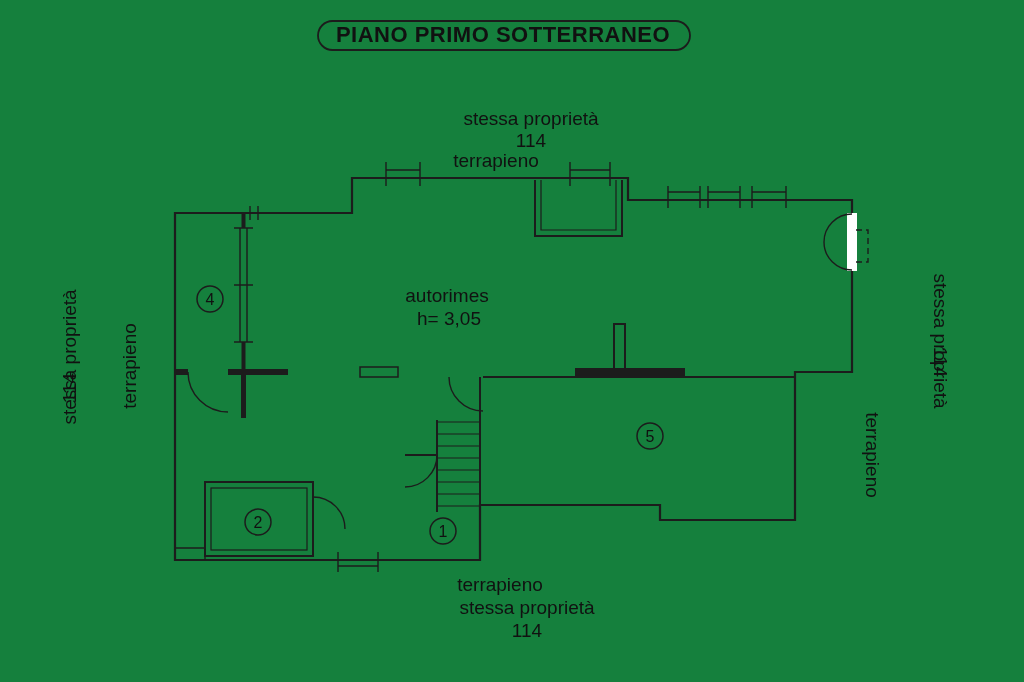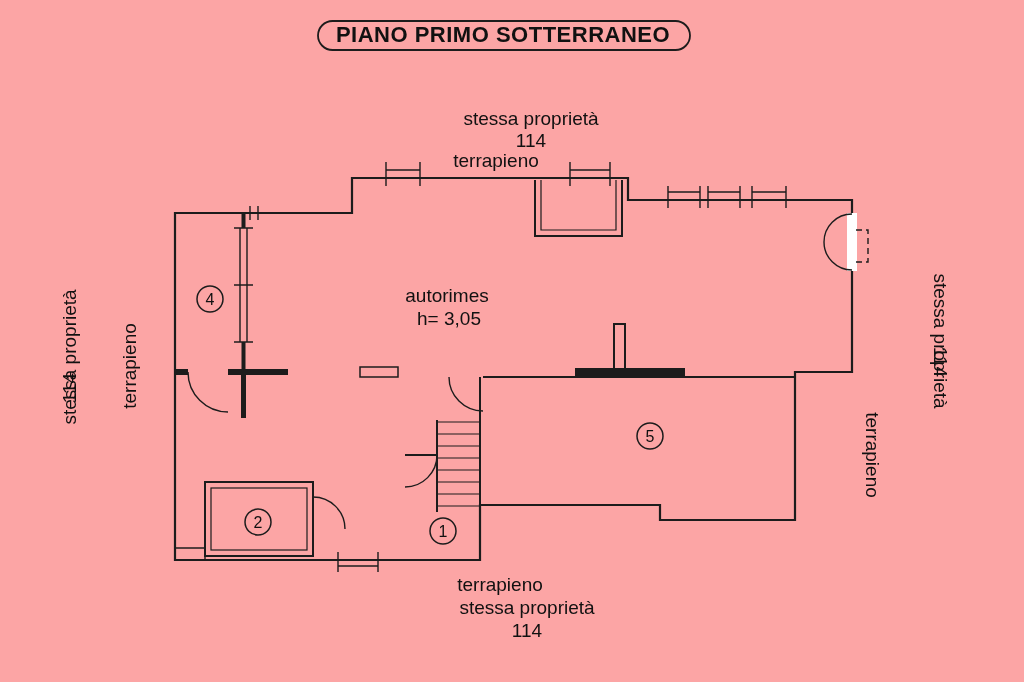--- a/index.html
+++ b/index.html
@@ -1,19 +1,19 @@
 <!DOCTYPE html>
 <html><head>
 <meta charset="utf-8">
 <style>
   html,body{margin:0;padding:0;background:#fff;}
   .page{
     position:relative;
     width:1024px;height:682px;
-    background:#fca5a5;
+    background:#15803d;
     font-family:"Liberation Sans", sans-serif;
     overflow:hidden;
   }
   svg{position:absolute;left:0;top:0;}
   .ink{stroke:#1c1c1c;fill:none;}
   text{fill:#111111;stroke:none;font-family:"Liberation Sans", sans-serif;}
   .title-text{font-size:22px;font-weight:bold;letter-spacing:.5px;}
   .lbl{font-size:19px;}
   .room-num{font-size:16px;}
 </style>

